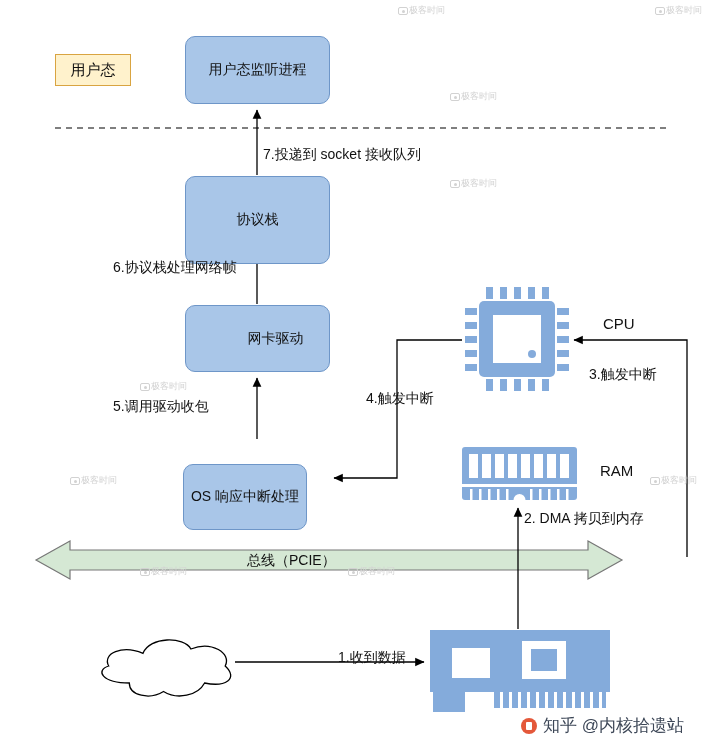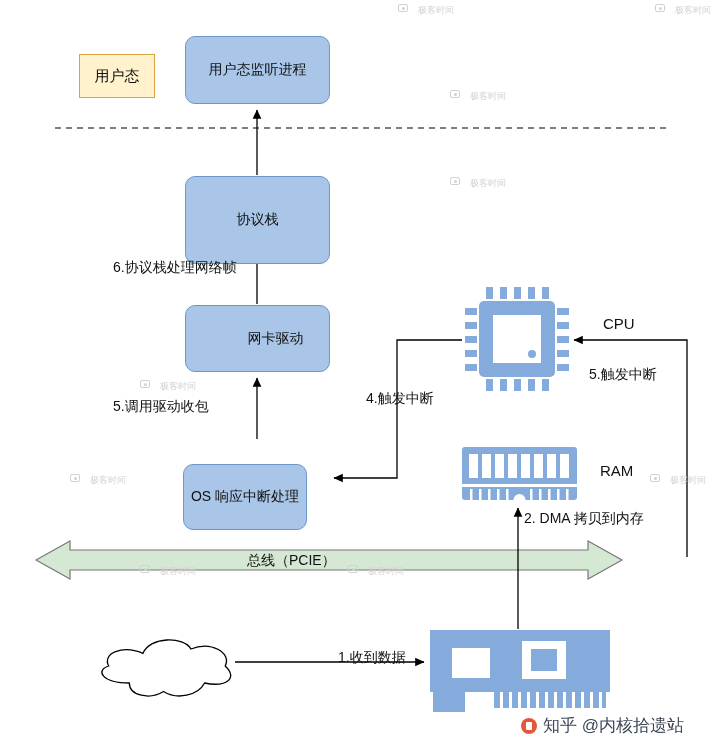--- a/index.html
+++ b/index.html
@@ -6,21 +6,21 @@
   html,body { background:#ffffff; font-family:"Liberation Sans", sans-serif; }
   .canvas { position:relative; width:720px; height:751px; background:#ffffff; overflow:hidden; }
   svg.layer { position:absolute; left:0; top:0; }
   .node { position:absolute; background:#A9C6E8; border:1.5px solid #6E96C8; border-radius:10px;
           display:flex; align-items:center; justify-content:center; font-size:14px; color:#111; text-align:center; }
   .zone { position:absolute; background:#FFF2CC; border:1.5px solid #D9A441;
           display:flex; align-items:center; justify-content:center; font-size:15px; color:#111; }
   .lbl { position:absolute; font-size:14px; color:#111; white-space:nowrap; }
   .hwlbl { position:absolute; font-size:15px; color:#111; white-space:nowrap; }
   .buslbl { position:absolute; font-size:14px; color:#111; white-space:nowrap; }
-  .wm { position:absolute; display:flex; gap:10px; font-size:9px; color:#d2d2d2; }
+  .wm { position:absolute; display:flex; align-items:center; gap:1px; font-size:9px; color:#d2d2d2; }
   .wm .ic { width:10px; height:8px; border:1px solid #d2d2d2; border-radius:2px; position:relative; flex:none; }
   .wm .ic::after { content:""; position:absolute; left:3px; top:2px; width:3px; height:3px; border-radius:50%; background:#d2d2d2; }
   .credit { position:absolute; left:521px; top:714px; display:flex; align-items:center; gap:6px;
             font-size:17px; color:#3d4757;text-align:center; }
   .credit .logo { width:16px; height:16px; border-radius:50%; background:#e4583a; position:relative; flex:none; }
   .credit .logo::after { content:""; position:absolute; left:5px; top:4px; width:6px; height:8px; background:#ffffff; border-radius:1px; }
 </style>
 </head>
 <body>
 
@@ -115,41 +115,42 @@
       <rect x="545" y="692" width="3" height="16" fill="#ffffff"></rect>
       <rect x="554" y="692" width="3" height="16" fill="#ffffff"></rect>
       <rect x="563" y="692" width="3" height="16" fill="#ffffff"></rect>
       <rect x="572" y="692" width="3" height="16" fill="#ffffff"></rect>
       <rect x="581" y="692" width="3" height="16" fill="#ffffff"></rect>
       <rect x="590" y="692" width="3" height="16" fill="#ffffff"></rect>
       <rect x="599" y="692" width="3" height="16" fill="#ffffff"></rect>
     </g>
   </svg>
 
-  <div class="zone" style="left:79px; top:54px; width:76px; height:44px;justify-content:center;">
+  <div class="zone" style="left:55px; top:54px; width:76px; height:32px;justify-content:center;">
     <span>用户态</span>
   </div>
 
   <div class="node" style="left:185px; top:36px; width:145px; height:68px;">
     <span>用户态监听进程</span>
   </div>
   <div class="node" style="left:185px; top:176px; width:145px; height:88px;">
     <span>协议栈</span>
   </div>
   <div class="node" style="left:185px; top:305px; width:145px; height:67px;padding-left:36px;">
     <span>网卡驱动</span>
   </div>
   <div class="node" style="left:183px; top:464px; width:124px; height:66px;text-align:center;">
     <span>OS 响应中断处理</span>
   </div>
 
+  <div class="lbl" style="left:263px; top:146px;">7.投递到 socket 接收队列</div>
   <div class="lbl" style="left:113px; top:259px;">6.协议栈处理网络帧</div>
   <div class="lbl" style="left:113px; top:398px;">5.调用驱动收包</div>
   <div class="lbl" style="left:366px; top:390px;">4.触发中断</div>
-  <div class="lbl" style="left:589px; top:366px;">5.触发中断</div>
+  <div class="lbl" style="left:589px; top:366px;">3.触发中断</div>
   <div class="lbl" style="left:524px; top:510px;">2. DMA 拷贝到内存</div>
   <div class="lbl" style="left:293px; top:649px;margin-left:45px;">1.收到数据</div>
 
   <div class="hwlbl" style="left:603px; top:315px;">CPU</div>
   <div class="hwlbl" style="left:600px; top:462px;">RAM</div>
 
   <div class="buslbl" style="left:247px; top:552px;">总线（PCIE）</div>
 
   <div class="wm" style="left:398px; top:4px;">
     <span class="ic"></span>

